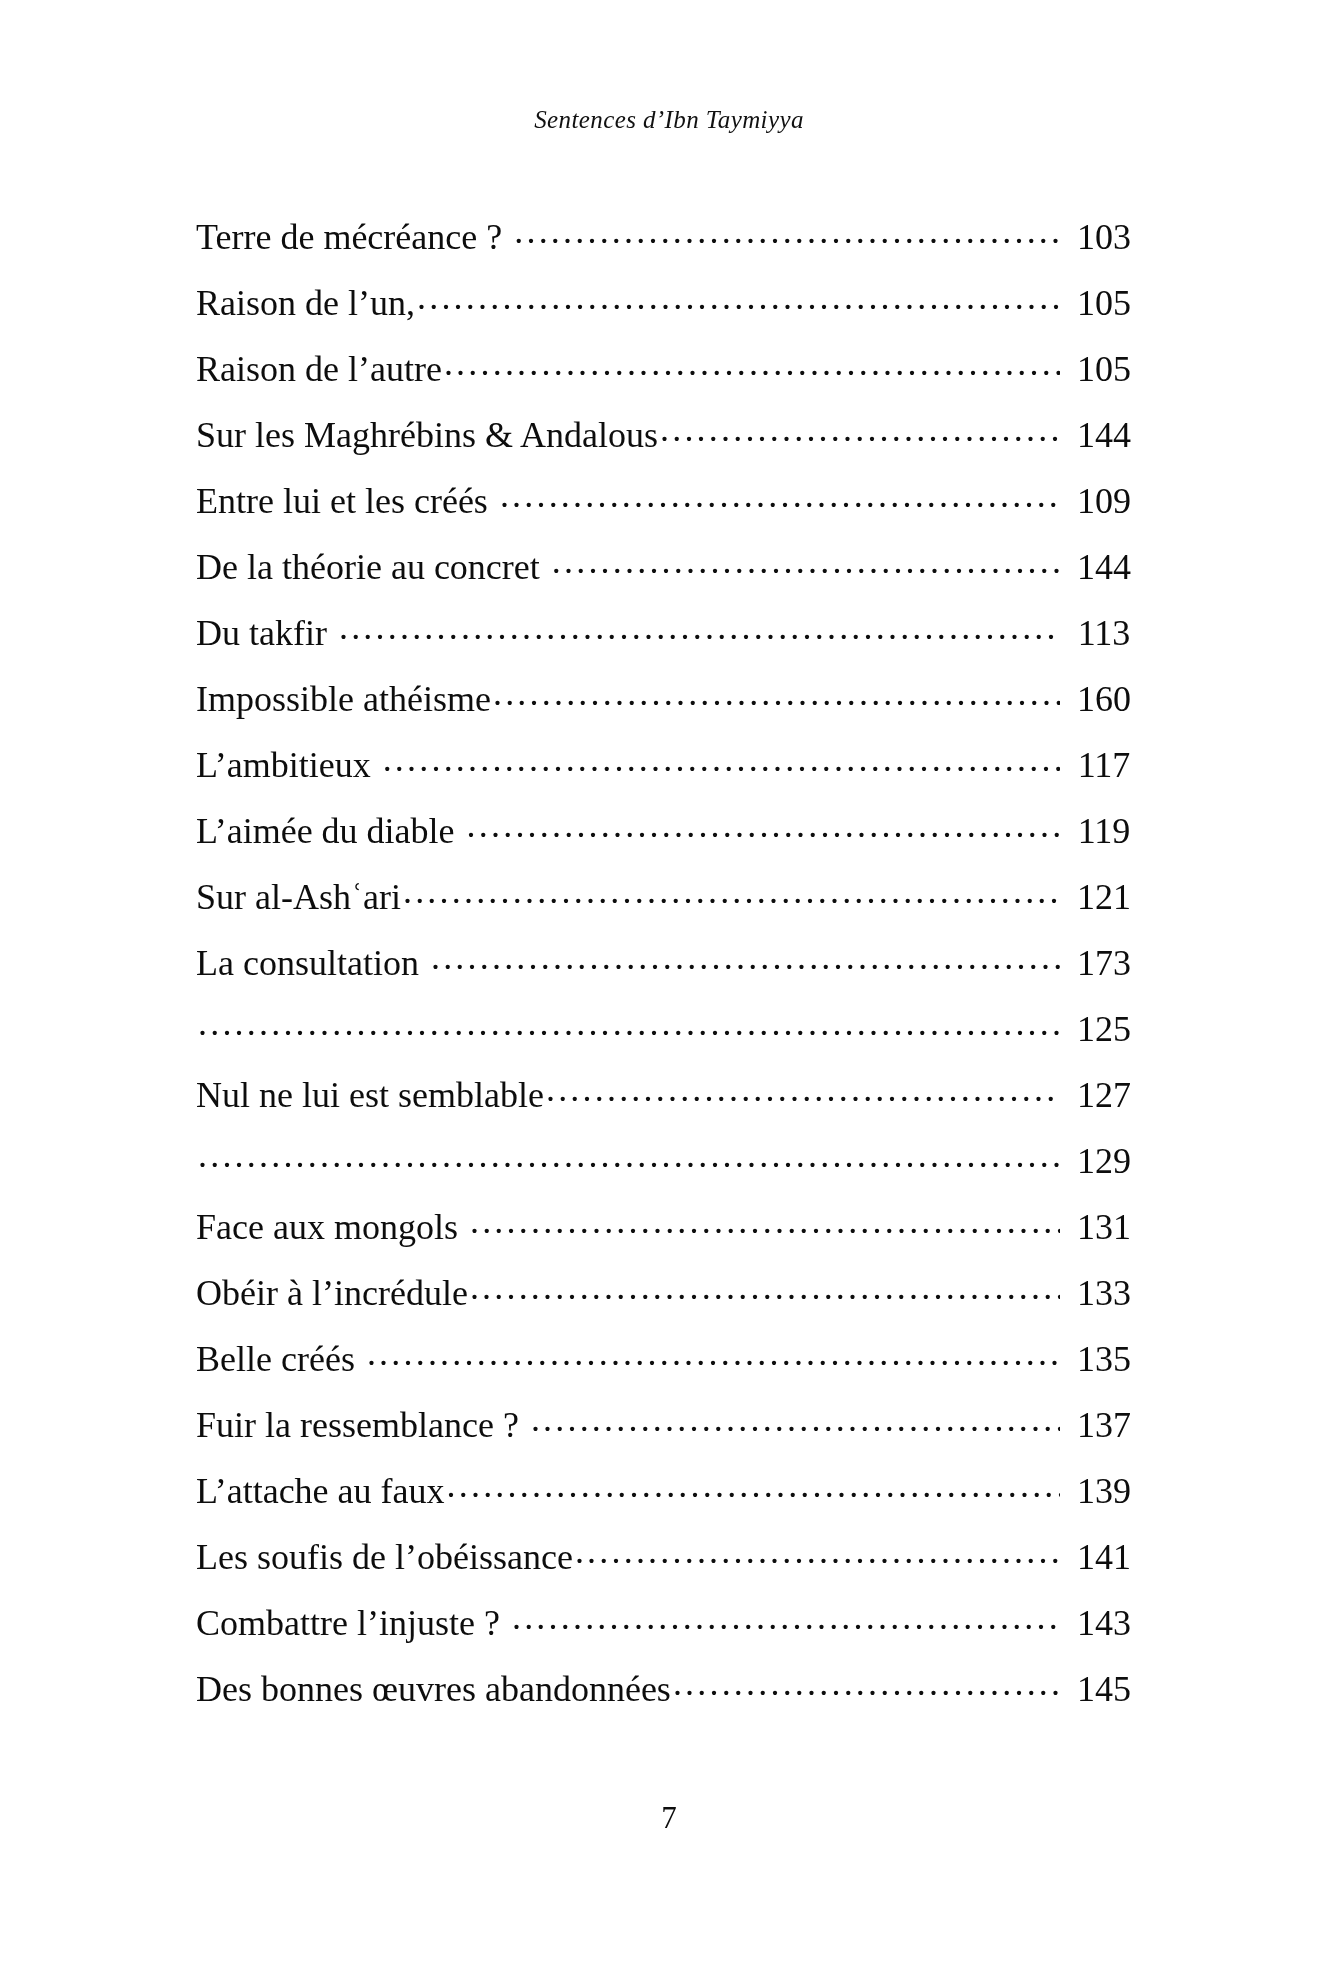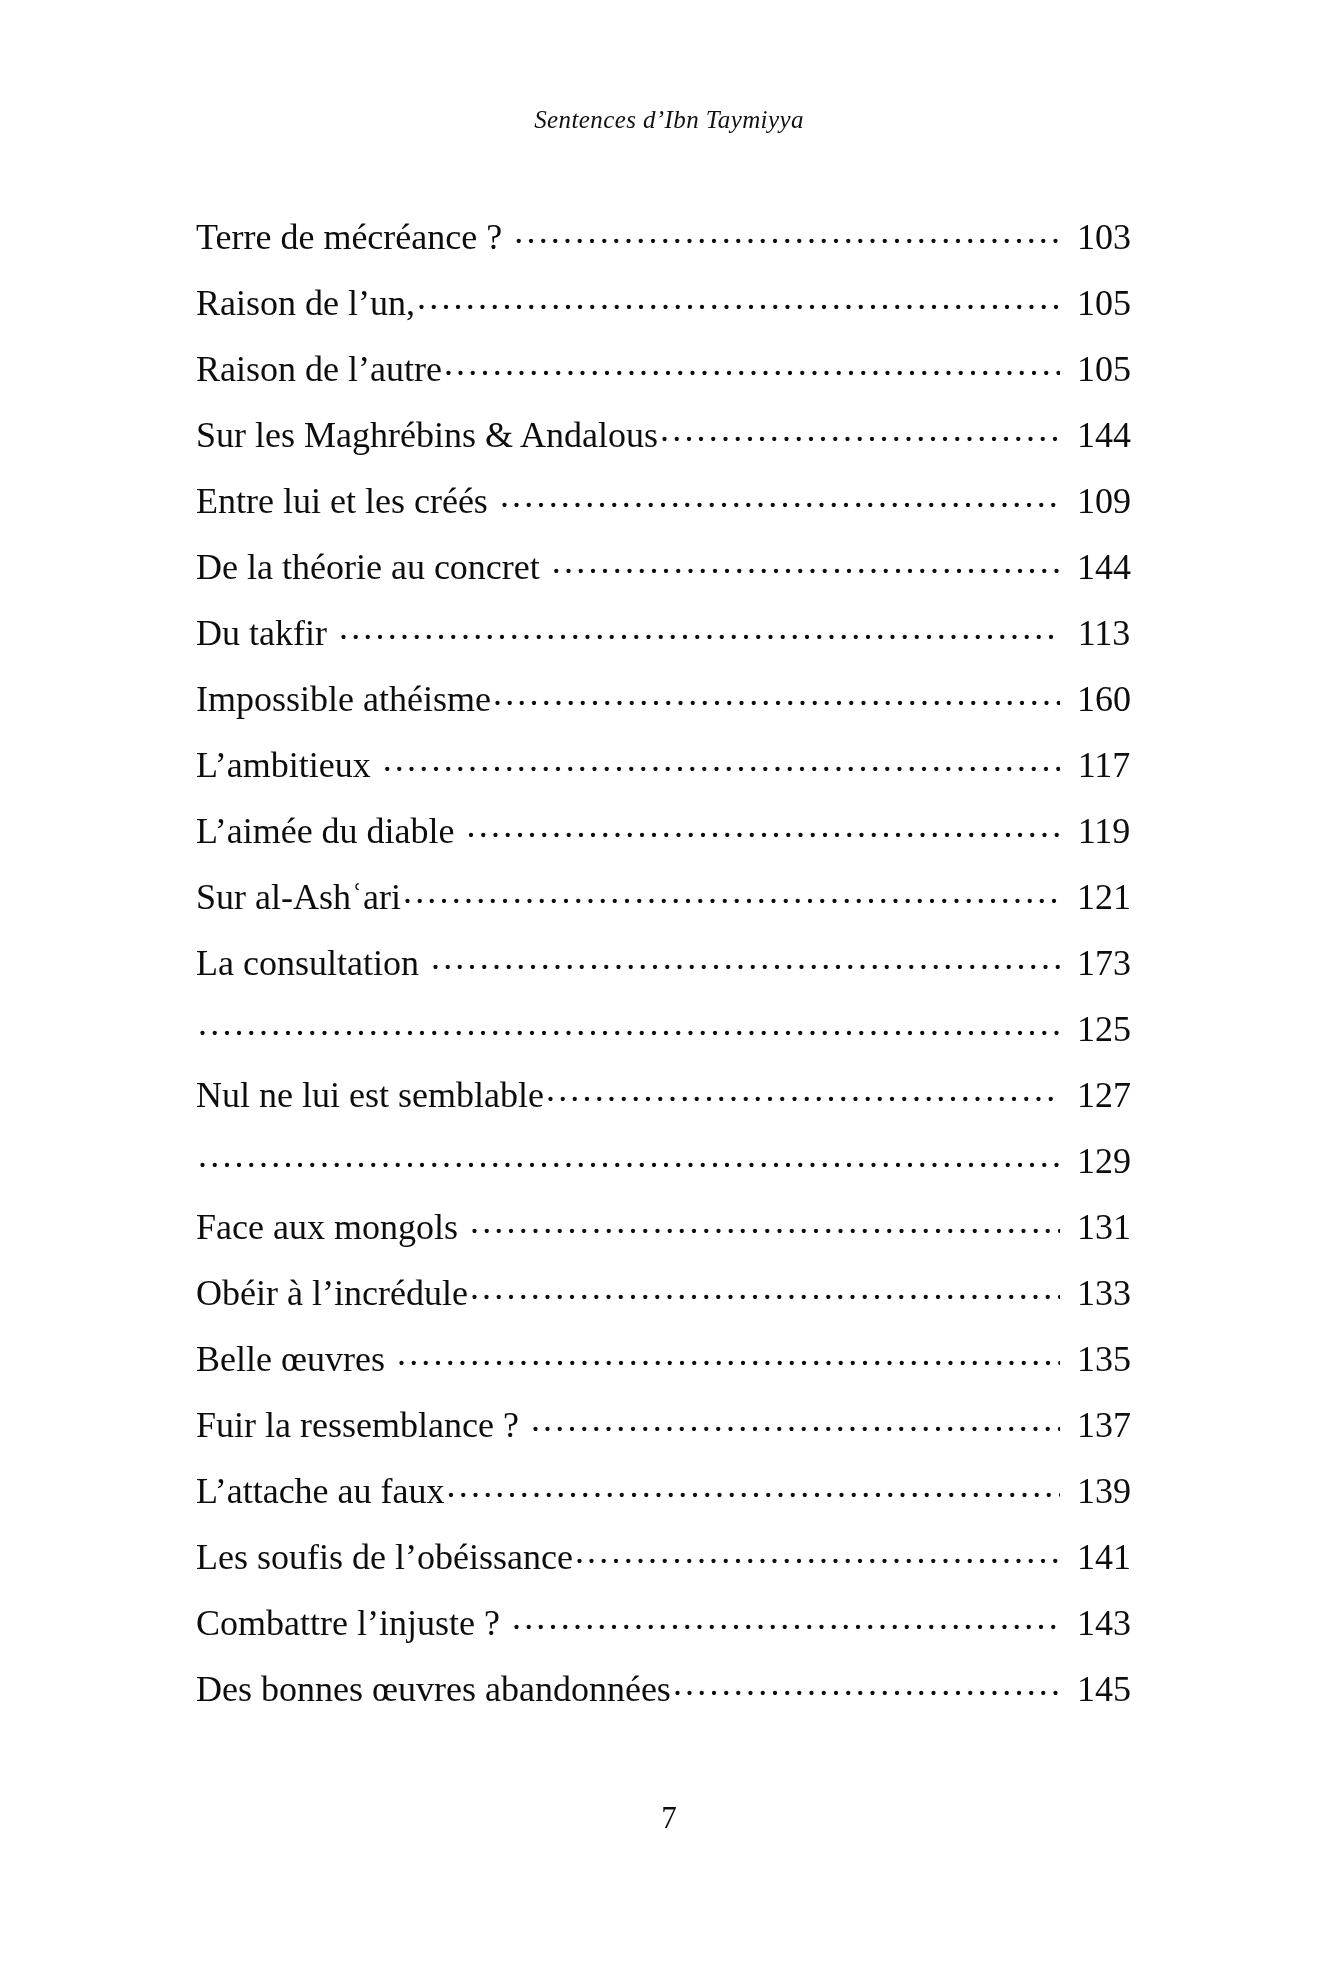--- a/index.html
+++ b/index.html
@@ -181,21 +181,21 @@
         <span class="toc-title">Face aux mongols</span>
         <span class="toc-leader"></span>
         <span class="toc-page">131</span>
       </div>
       <div class="toc-entry">
         <span class="toc-title">Obéir à l’incrédule</span>
         <span class="toc-leader"></span>
         <span class="toc-page">133</span>
       </div>
       <div class="toc-entry gap">
-        <span class="toc-title">Belle œuvres</span>
+        <span class="toc-title">Belle créés</span>
         <span class="toc-leader"></span>
         <span class="toc-page">135</span>
       </div>
       <div class="toc-entry gap">
         <span class="toc-title">Fuir la ressemblance ?</span>
         <span class="toc-leader"></span>
         <span class="toc-page">137</span>
       </div>
       <div class="toc-entry">
         <span class="toc-title">L’attache au faux</span>

